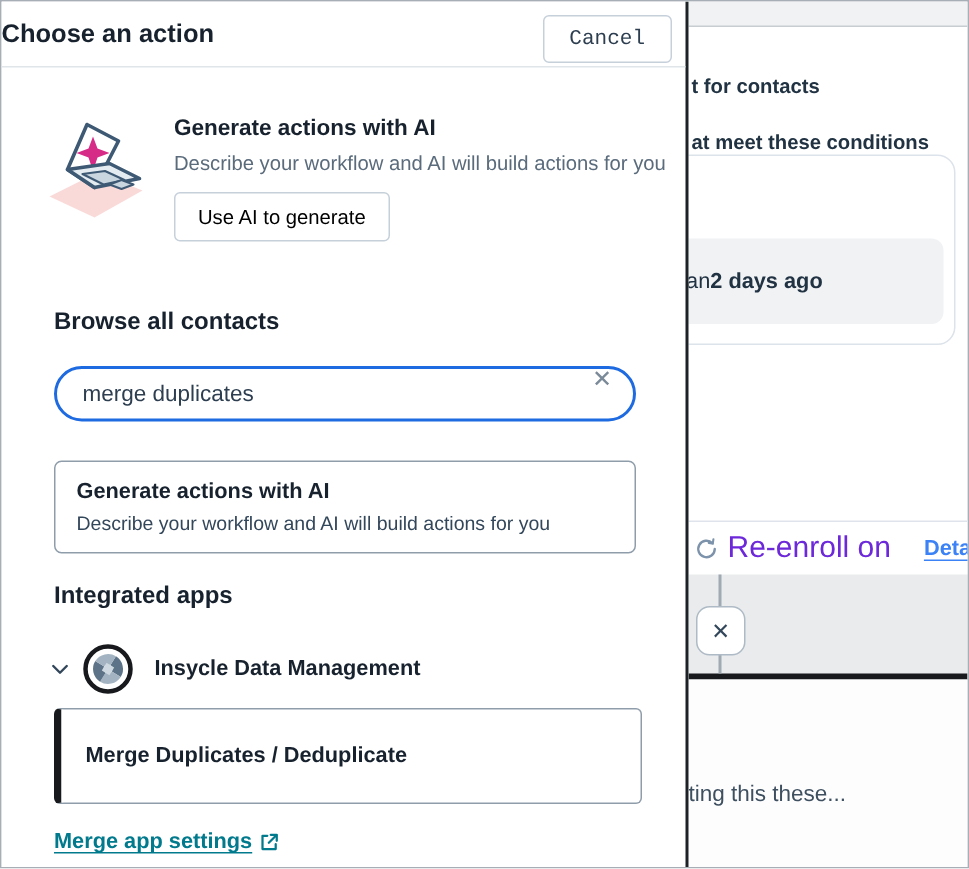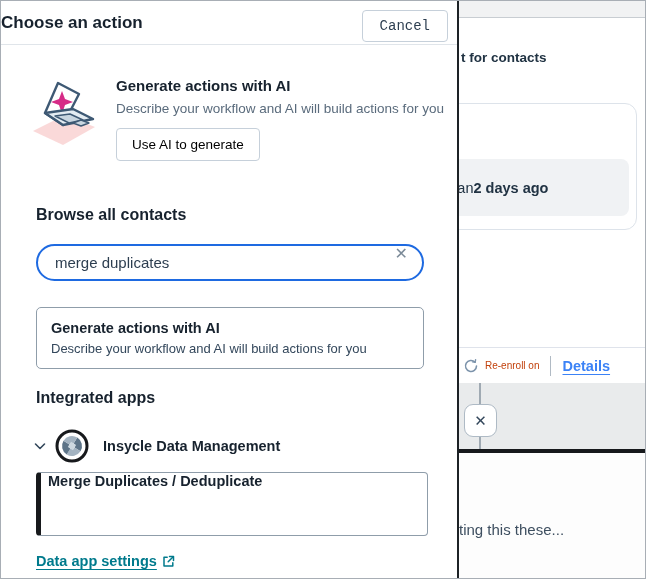--- a/index.html
+++ b/index.html
@@ -14,21 +14,21 @@
   .bg { position:absolute; left:458px; top:0; right:0; bottom:0; z-index:1; display:flex; flex-direction:column; }
   .bg-topstrip { height:17px; background:#f1f2f3; border-bottom:1px solid #c8cdd2; }
   .bg-panel { height:365px; background:#fff; position:relative; }
   .bg-line1 { position:absolute; left:2px; top:32px; font-size:13.5px; font-weight:700; color:#213343; white-space:nowrap; }
   .bg-line2 { position:absolute; left:2px; top:69px; font-size:13.5px; font-weight:700; color:#213343; white-space:nowrap; }
   .bg-card { position:absolute; left:-24px; right:8px; top:85px; height:127px; border:1px solid #dde3ea; border-radius:12px; background:#fff; }
   .bg-graybox { position:absolute; left:-14px; right:7px; top:55px; height:57px; background:#f0f2f4; border-radius:8px; display:flex; align-items:center; padding-left:12px; font-size:14.5px; color:#213343; white-space:nowrap; overflow:hidden; }
   .bg-graybox b { font-weight:700; }
   .bg-footer { position:absolute; left:0; right:0; bottom:0; height:36px; border-top:1px solid #dfe3eb; display:flex; align-items:center; padding:0 6px 0 4px; background:#fff; }
   .reenroll-icon { width:16px; height:16px; flex:0 0 auto; margin-right:6px; }
-  .reenroll-label { font-size:10px; color:#c2410c; white-space:nowrap; }
+  .reenroll-label { font-size:20px; color:#6d28d9; white-space:nowrap; }
   .footer-divider { width:1px; height:20px; background:#b0bac4; margin:0 11px; }
   .details-link { font-size:14.5px; font-weight:700; color:#3b82f6; text-decoration:underline; text-underline-offset:3px; white-space:nowrap; cursor:pointer; }
   .bg-canvas { height:70px; background:#e9ebec; border-bottom:4px solid #17191c; position:relative; }
   .connector-line { position:absolute; left:20px; top:0; bottom:0; width:2px; background:#a0aab3; }
   .canvas-close-btn { position:absolute; left:5px; top:21px; width:33px; height:33px; background:#fff; border:1px solid #aebaC5; border-radius:9px; display:flex; align-items:center; justify-content:center; font-size:15px; color:#33475b; cursor:pointer; }
   .bg-bottom { flex:1; background:#fdfdfd; position:relative; }
   .bg-status { position:absolute; left:0; top:68px; font-size:15px; color:#3e4f60; white-space:nowrap; }
 
   
   .modal { position:absolute; left:0; top:0; bottom:0; width:458px; background:#fff; border-right:2px solid #1d2226; z-index:2; }
@@ -49,37 +49,38 @@
   .ai-card { position:absolute; left:35px; top:306px; width:388px; height:62px; border:1px solid #8f9daa; border-radius:5px; padding:12px 14px; background:#fff; cursor:pointer; }
   .ai-card-title { font-size:14.5px; font-weight:700; color:#17222e; }
   .ai-card-desc { font-size:13px; color:#33475b; margin-top:5px; }
 
   .integrated-heading { position:absolute; left:35px; top:388px; font-size:16px; font-weight:700; color:#17222e; }
   .app-row { position:absolute; left:32px; top:427px; height:36px; display:flex; align-items:center; }
   .chevron-icon { width:14px; height:14px; margin-right:8px; cursor:pointer; flex:0 0 auto; }
   .app-logo { width:34px; height:34px; margin-right:14px; flex:0 0 auto; }
   .app-name { font-size:14.5px; font-weight:700; color:#17222e; white-space:nowrap; }
 
-  .action-card { position:absolute; left:35px; top:471px; width:392px; height:64px; border:1px solid #8f9daa; border-left:5px solid #17191c; border-radius:4px; background:#fff; display:flex; padding-left:7px; cursor:pointer; }
+  .action-card { position:absolute; left:35px; top:471px; width:392px; height:64px; border:1px solid #8f9daa; border-left:5px solid #17191c; border-radius:4px; background:#fff; display:flex; align-items:center; padding-left:16px; cursor:pointer; }
   .action-label { font-size:14.5px; font-weight:700; color:#17222e; }
 
   .open-settings { position:absolute; left:35px; top:552px; display:flex; align-items:center; gap:5px; cursor:pointer; }
   .open-settings-label { font-size:14.5px; font-weight:700; color:#007a8c; text-decoration:underline; text-underline-offset:3px; }
   .ext-icon { width:13px; height:13px; }
 </style>
 </head>
 <body>
 
 <div id="screen">
 
   <div class="bg">
     <div class="bg-topstrip"></div>
 
     <div class="bg-panel">
       <div class="bg-line1">t for contacts</div>
+      <div class="bg-line2">at meet these conditions</div>
 
       <div class="bg-card">
         <div class="bg-graybox">
           <span>s than </span>
             <b>2 days ago</b>
         </div>
       </div>
 
       <div class="bg-footer">
         <svg class="reenroll-icon" viewBox="0 0 16 16" fill="none" stroke="#7c93ab" stroke-width="1.6" stroke-linecap="round">
@@ -151,21 +152,21 @@
         </g>
       </svg>
       <span class="app-name">Insycle Data Management</span>
     </div>
 
     <div class="action-card">
       <span class="action-label">Merge Duplicates / Deduplicate</span>
     </div>
 
     <div class="open-settings">
-      <span class="open-settings-label">Data app settings</span>
+      <span class="open-settings-label">Merge app settings</span>
       <svg class="ext-icon" viewBox="0 0 13 13" fill="none" stroke="#007a8c" stroke-width="1.5" stroke-linecap="round" stroke-linejoin="round">
         <path d="M5.2 2.2 H2 V11 H10.8 V7.8"></path>
         <path d="M7.5 1.5 H11.5 V5.5"></path>
         <path d="M11.2 1.8 L6.2 6.8"></path>
       </svg>
     </div>
 
   </div>
 </div>
 

